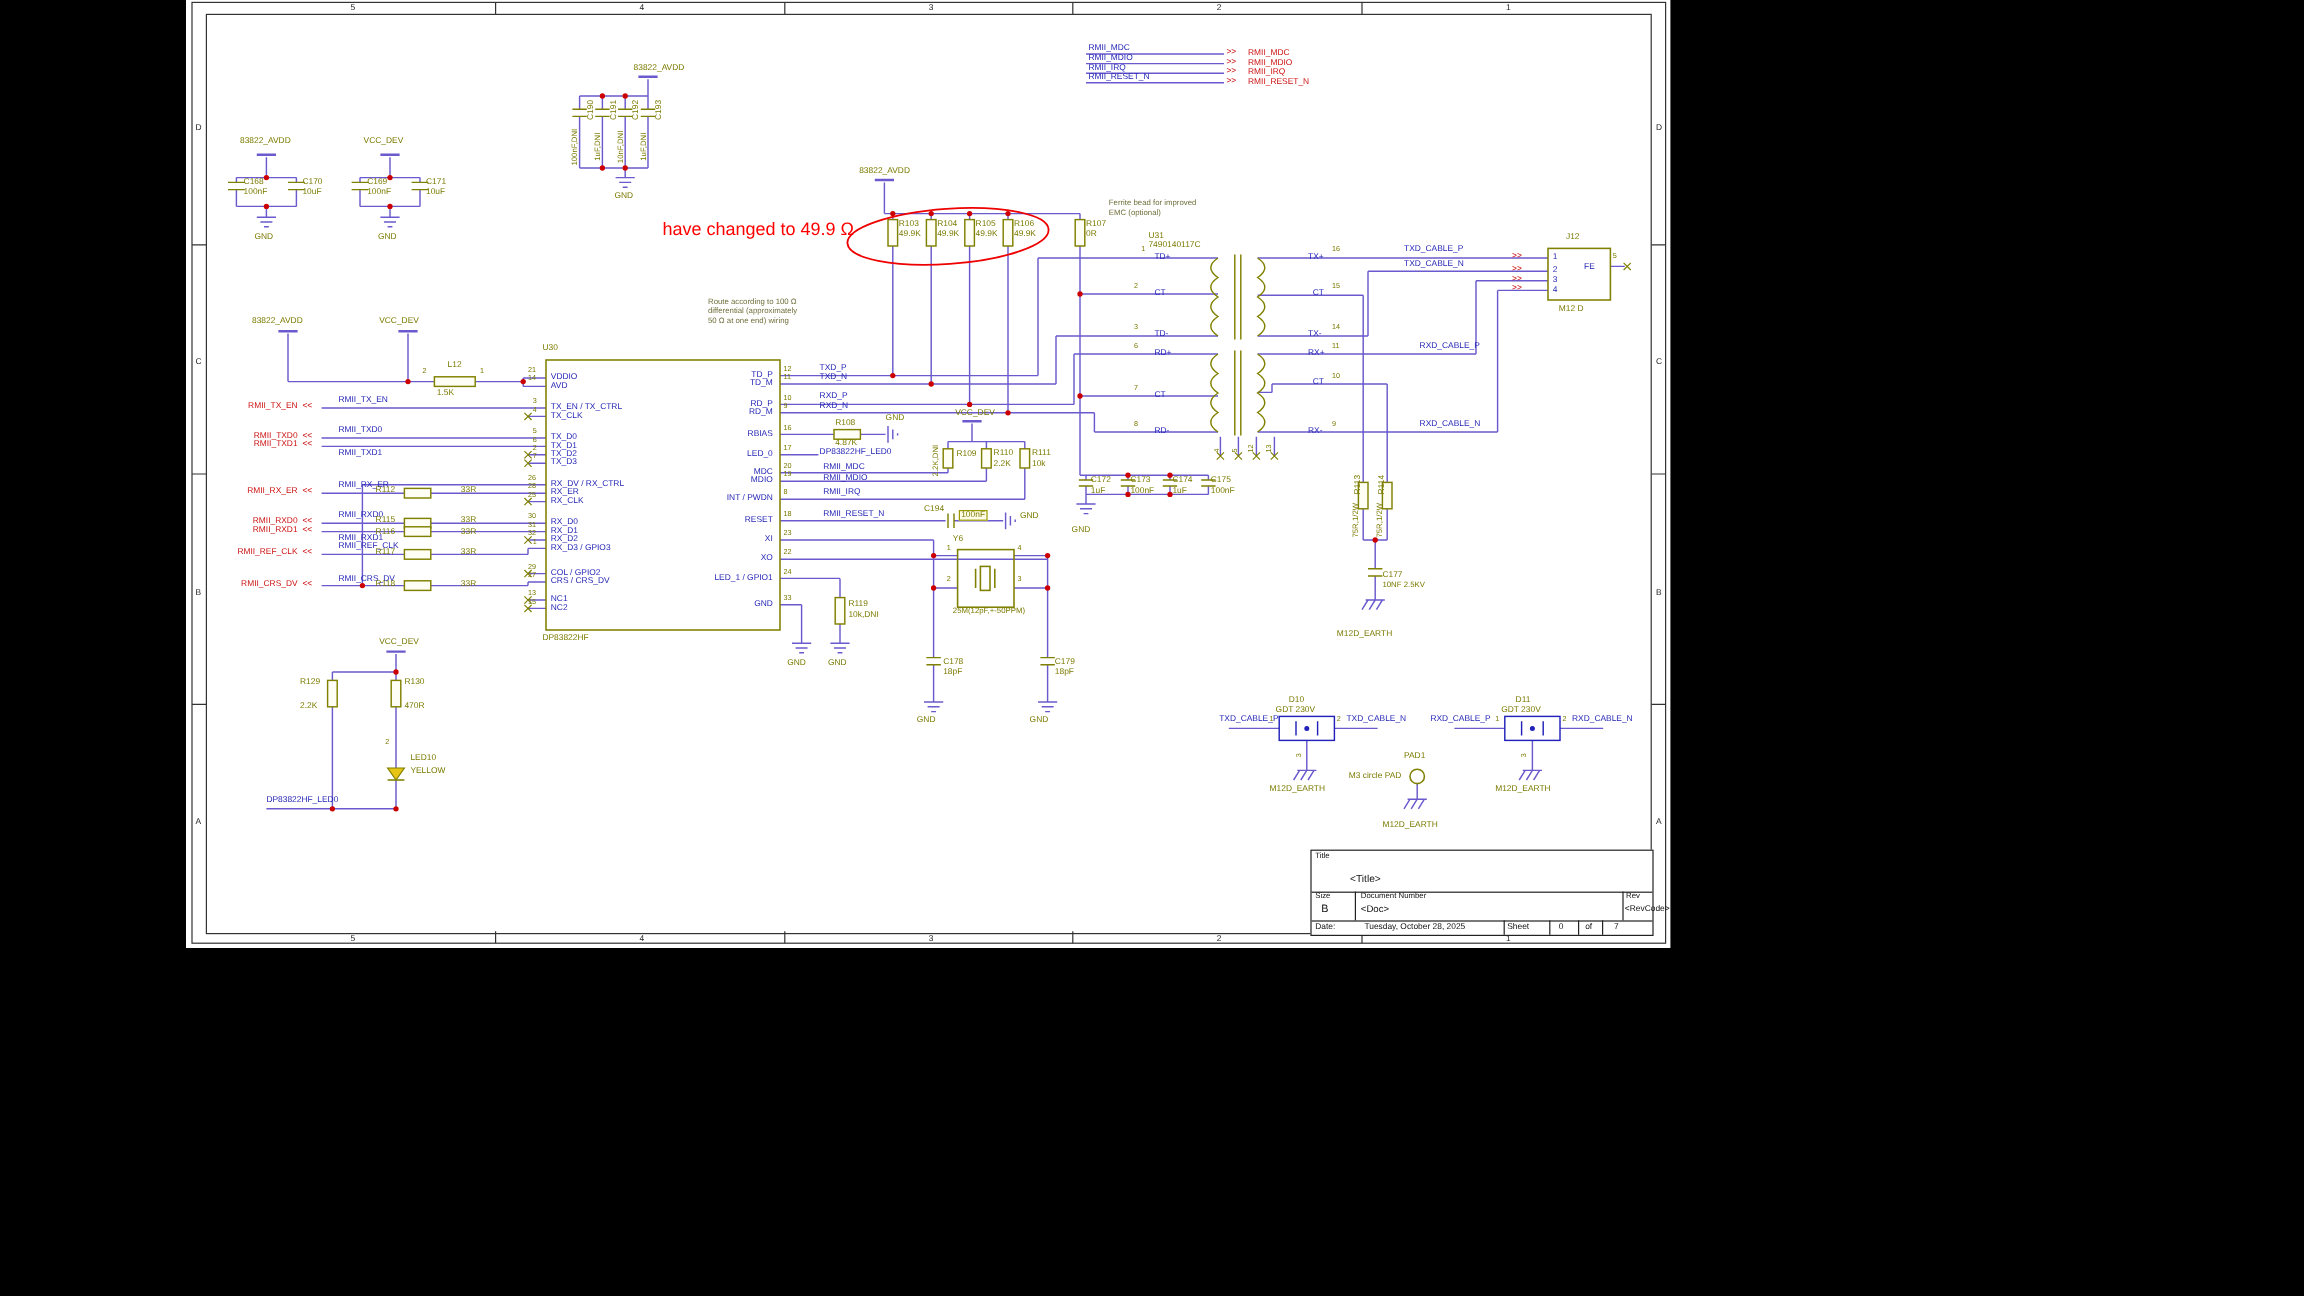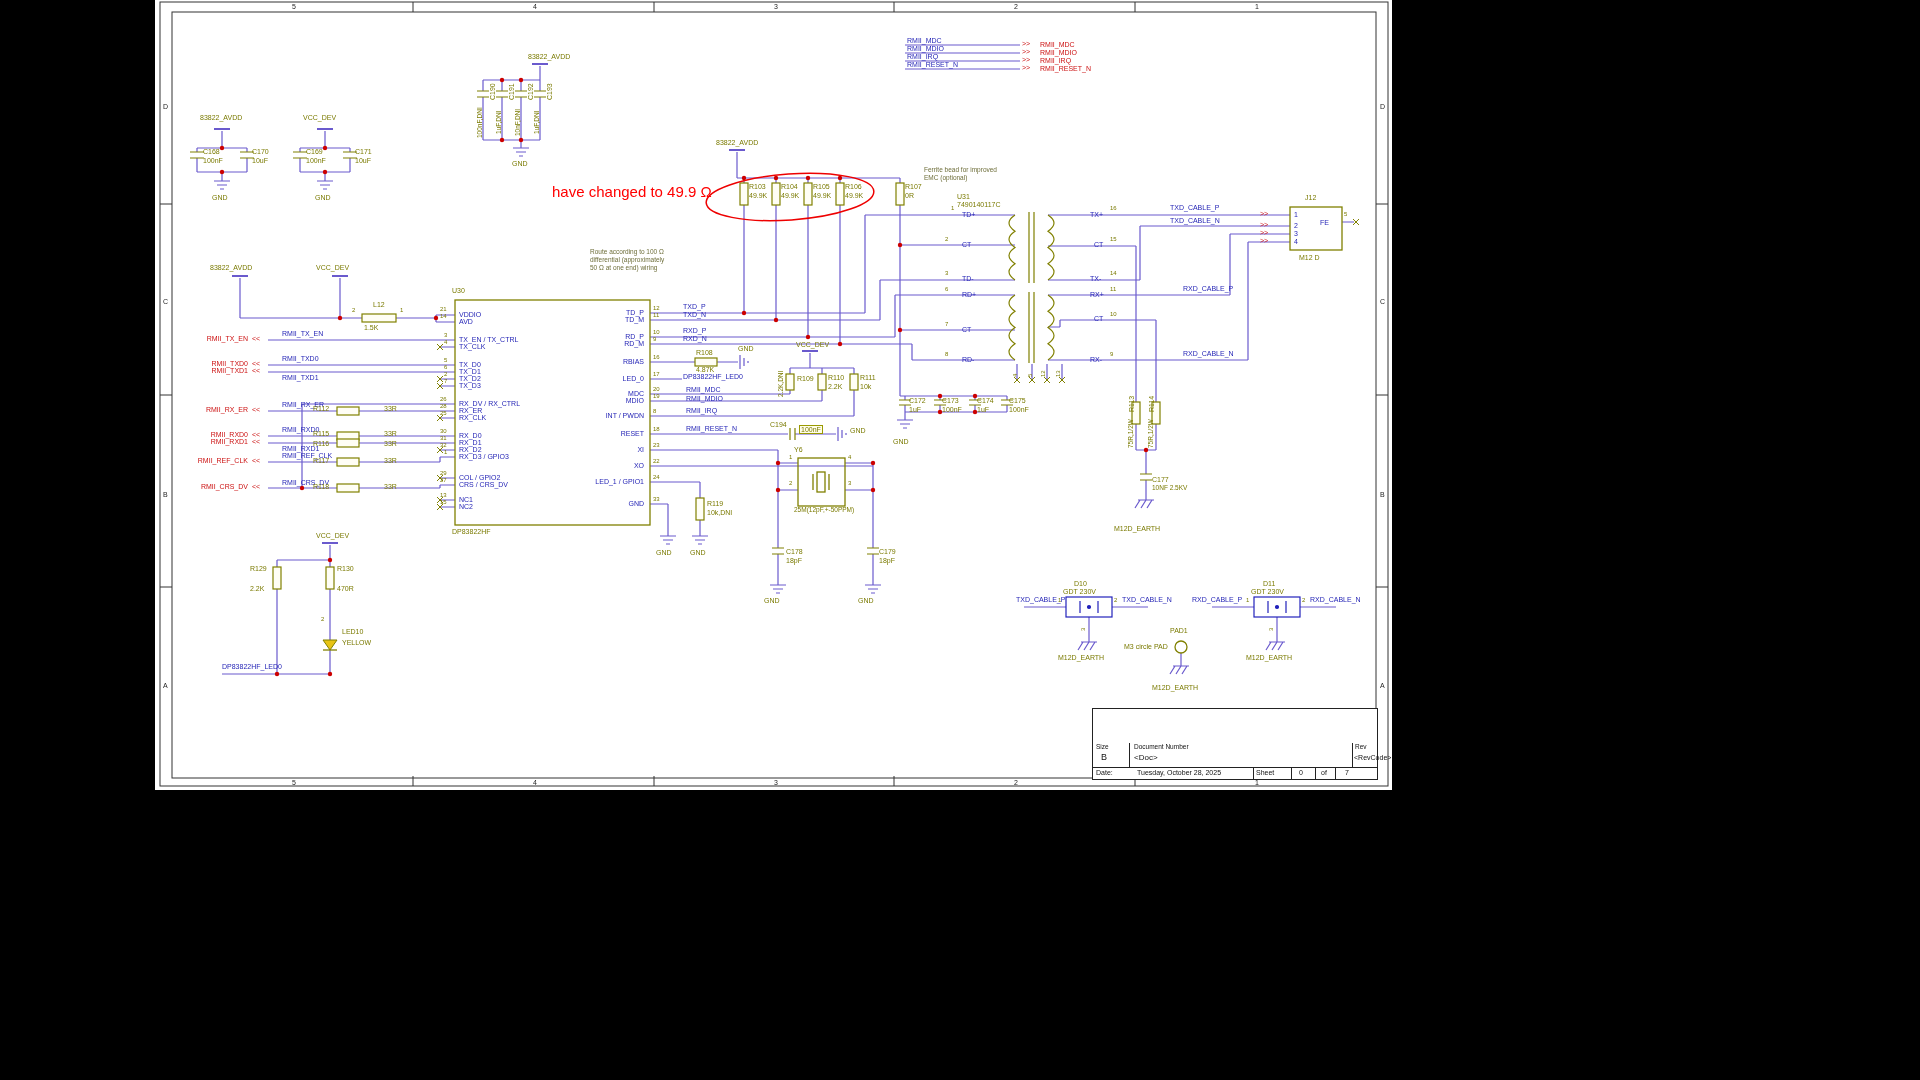--- a/index.html
+++ b/index.html
@@ -467,20 +467,24 @@
       <span class="lbl zone" style="left: 1380px; top: 103px;">D</span>
       <span class="lbl zone" style="left: 163px; top: 298px;">C</span>
       <span class="lbl zone" style="left: 1380px; top: 298px;">C</span>
       <span class="lbl zone" style="left: 163px; top: 491px;">B</span>
       <span class="lbl zone" style="left: 1380px; top: 491px;">B</span>
       <span class="lbl zone" style="left: 163px; top: 682px;">A</span>
       <span class="lbl zone" style="left: 1380px; top: 682px;">A</span>
     </div>
 
   <div id="title-block">
+    <div class="row1">
+      <span class="tb" style="left:3px;top:2px;font-size:6.5px">Title</span>
+      <span class="tb" style="left:32px;top:19px;font-size:8.5px">&lt;Title&gt;</span>
+    </div>
     <div class="row2">
       <div class="size-cell">
         <span class="tb" style="left:3px;top:1px;font-size:6.5px">Size</span>
         <span class="tb" style="left:8px;top:10px;font-size:9px">B</span>
       </div>
       <span class="tb" style="left:41px;top:1px;font-size:6.5px">Document Number</span>
       <span class="tb" style="left:41px;top:11px;font-size:8px">&lt;Doc&gt;</span>
       <div class="rev-cell">
         <span class="tb" style="left:2px;top:1px;font-size:6.5px">Rev</span>
         <span class="tb" style="left:1px;top:11px;font-size:7px">&lt;RevCode&gt;</span>

